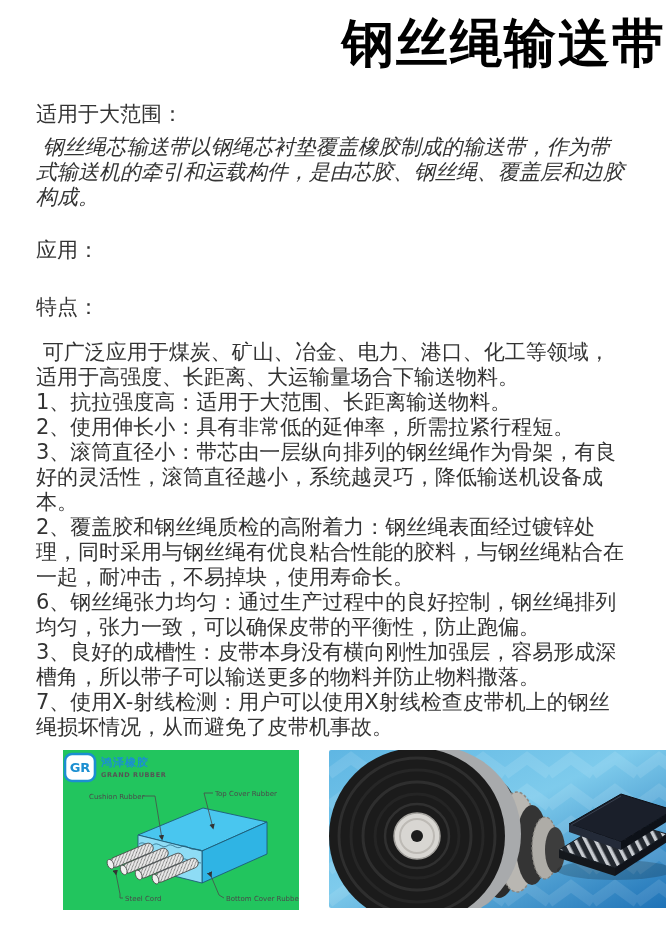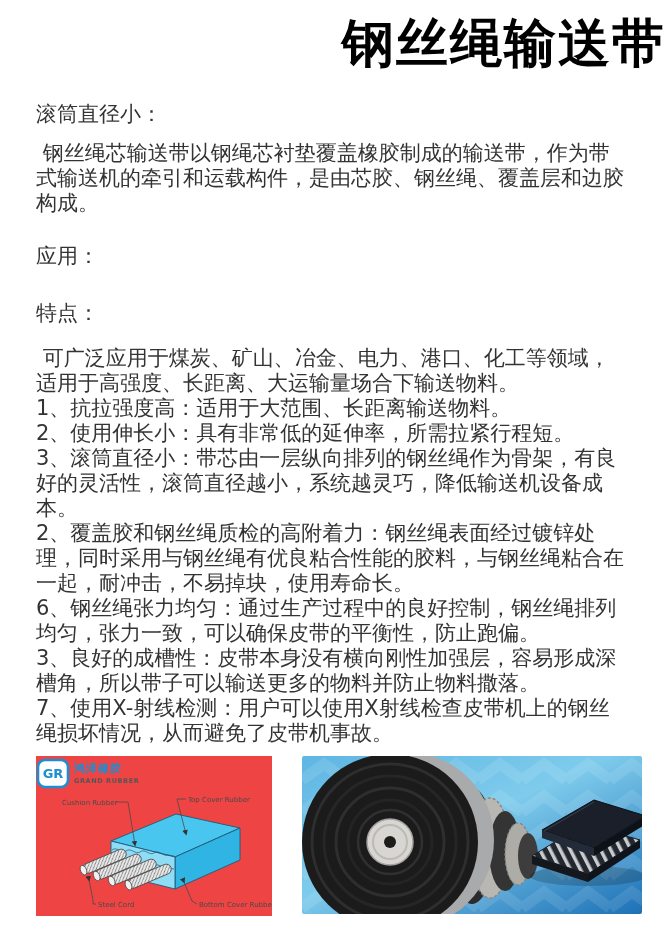--- a/index.html
+++ b/index.html
@@ -6,43 +6,43 @@
   html,body { background:#fff; }
   body { font-family:"DejaVu Sans","Liberation Sans",sans-serif; }
   .page { width:666px; height:930px; background:#fff; overflow:hidden; }
   h1.title {
     font-size:52px; font-weight:700; text-align:right; color:#000;
     margin-top:14px; letter-spacing:2px; line-height:1.15;
   }
   .body-text { padding:0 36px; font-size:21px; line-height:25px; color:#333; }
   .para { white-space:pre-wrap; }
   .intro-label { margin-top:28px; }
-  .intro-para { margin-top:14px; }
+  .intro-para { margin-top:8px;font-style:italic; }
   .app-label { margin-top:28px; }
   .app-para { margin-top:20px; }
   .features-label { margin-top:32px; }
   .feature { white-space:pre-wrap; }
   .images { display:flex; gap:30px; padding:0 30px 0 36px; margin-top:10px; align-items:flex-start; }
-  .diagram-wrap { width:236px; height:160px; background:#ef4444; flex:0 0 auto; }
+  .diagram-wrap { width:236px; height:160px; background:#22c55e; flex:0 0 auto;margin-left:27px; }
   .photo-wrap { width:340px; height:158px; flex:0 0 auto; }
   svg { display:block; }
   .diag-label { font-size:7px; fill:#4a4a4a; }
   .logo-cn { font-size:11px; font-weight:700; fill:#1b8fd1; letter-spacing:1px; }
   .logo-en { font-size:6.5px; font-weight:700; fill:#555; letter-spacing:0.6px; }
   .logo-gr { font-size:13px; font-weight:700; fill:#1b8fd1; }
 </style>
 </head>
 <body>
 
 <div class="page">
 
   <h1 class="title">钢丝绳输送带</h1>
 
   <div class="body-text">
-    <p class="para intro-label">滚筒直径小：</p>
+    <p class="para intro-label">适用于大范围：</p>
     <p class="para intro-para"> 钢丝绳芯输送带以钢绳芯衬垫覆盖橡胶制成的输送带，作为带式输送机的牵引和运载构件，是由芯胶、钢丝绳、覆盖层和边胶构成。</p>
     <p class="para app-label">应用：</p>
     <p class="para features-label">特点：</p>
     <p class="para app-para"> 可广泛应用于煤炭、矿山、冶金、电力、港口、化工等领域，适用于高强度、长距离、大运输量场合下输送物料。</p>
     <div id="features-list">
         <p class="feature">1、抗拉强度高：适用于大范围、长距离输送物料。</p>
         <p class="feature">2、使用伸长小：具有非常低的延伸率，所需拉紧行程短。</p>
         <p class="feature">3、滚筒直径小：带芯由一层纵向排列的钢丝绳作为骨架，有良好的灵活性，滚筒直径越小，系统越灵巧，降低输送机设备成本。</p>
         <p class="feature">2、覆盖胶和钢丝绳质检的高附着力：钢丝绳表面经过镀锌处理，同时采用与钢丝绳有优良粘合性能的胶料，与钢丝绳粘合在一起，耐冲击，不易掉块，使用寿命长。</p>
         <p class="feature">6、钢丝绳张力均匀：通过生产过程中的良好控制，钢丝绳排列均匀，张力一致，可以确保皮带的平衡性，防止跑偏。</p>

